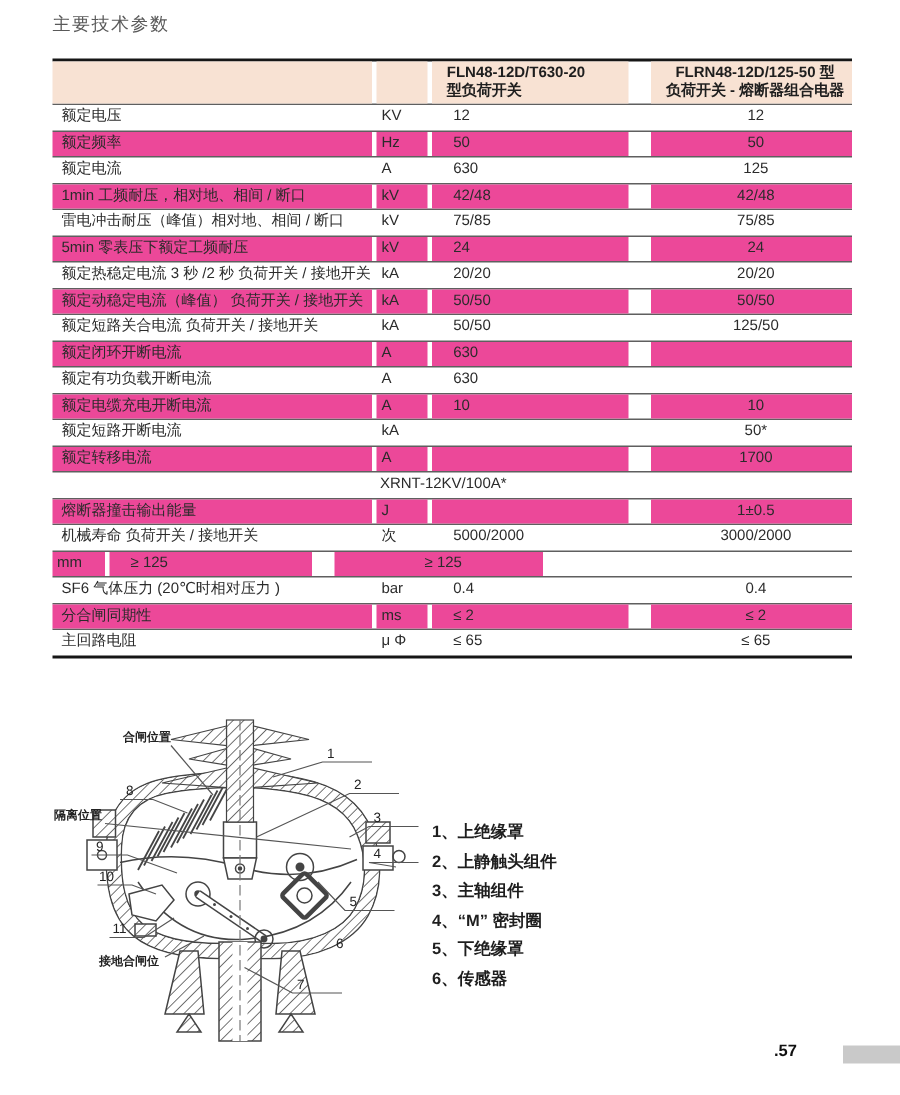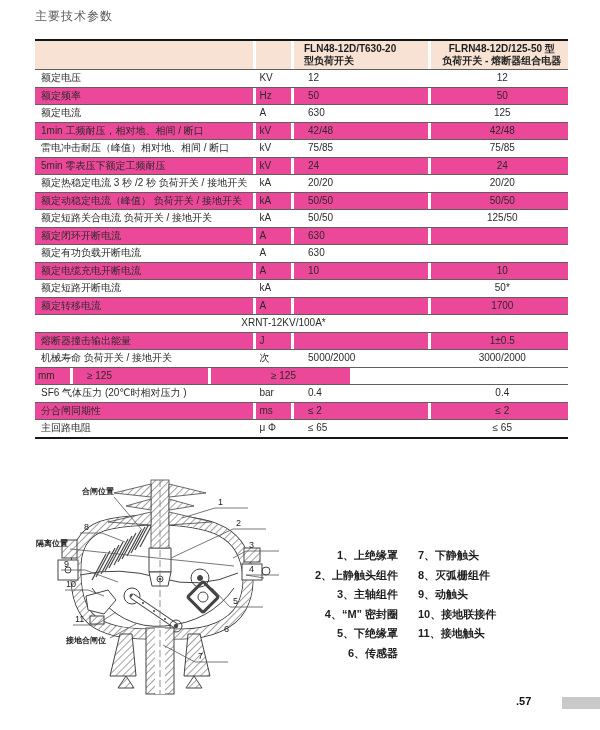--- a/index.html
+++ b/index.html
@@ -17,21 +17,21 @@
   
   .tbl {
     position:absolute; left:35px; top:39px; width:533px;
     border-top:2px solid #161616; border-bottom:2px solid #161616;
   }
   .thead { display:flex; height:28px; }
   .thead .c { background:#f8e2d3; }
   .c { box-sizing:border-box; }
   .c-param { width:221px; margin-right:3px; }
   .c-unit  { width:35px;  margin-right:3px; }
-  .c-v1    { width:135px; margin-right:3px; }
+  .c-v1    { width:135px; margin-right:15px; }
   .c-v2    { width:139px;text-align:center; }
   .hd { font-size:10px; font-weight:bold; line-height:12px; padding-top:2px; color:#1e1e1e; }
   .hd.c-v1 { padding-left:10px; padding-right:12px; }
   .hd.c-v2 { padding-left:6px;  padding-right:1px; }
   .hd span { display:block; }
 
   .tr { display:flex; height:17.5px; border-top:1px solid #5f5f5f; box-sizing:border-box; }
   .tr .c { height:100%; font-size:10px; line-height:15.5px; white-space:nowrap; overflow:hidden; }
   .tr.alt .c { background:#ec4899; }
   .tr .c-param { padding-left:6px; }
@@ -43,21 +43,21 @@
   #drawing { position:absolute; left:30px; top:478px; }
   #drawing text { fill:#222; font-size:9px; font-family:"Liberation Sans","DejaVu Sans",sans-serif; }
   #drawing text.pos-label { font-size:8px; font-weight:bold; }
   .ld { stroke:#555; stroke-width:0.8; fill:none; }
 
   
   .parts-col {
     position:absolute; top:546px; font-size:11px; font-weight:bold;
     color:#1e1e1e; line-height:19.5px;
   }
-  #parts-left  { left:315px;text-align:right; }
+  #parts-left  { left:288px; }
   #parts-right { left:418px; }
 
   
   #page-num {
     position:absolute; left:516px; top:695px; font-size:11px; font-weight:bold; color:#111;
   }
   #footer-bar {
     position:absolute; left:562px; top:697px; width:38px; height:12px; background:#c9c9c9;
   }
 </style>
@@ -361,24 +361,17 @@
   </svg>
 
   <div class="parts-col" id="parts-left">
       <div>1、上绝缘罩</div>
       <div>2、上静触头组件</div>
       <div>3、主轴组件</div>
       <div>4、“M” 密封圈</div>
       <div>5、下绝缘罩</div>
       <div>6、传感器</div>
     </div>
-  <div class="parts-col" id="parts-right">
-      <div>7、下静触头</div>
-      <div>8、灭弧栅组件</div>
-      <div>9、动触头</div>
-      <div>10、接地联接件</div>
-      <div>11、接地触头</div>
-    </div>
 
   <div id="page-num">.57</div>
   <div id="footer-bar"></div>
 
 </div>
 
 </body></html>

